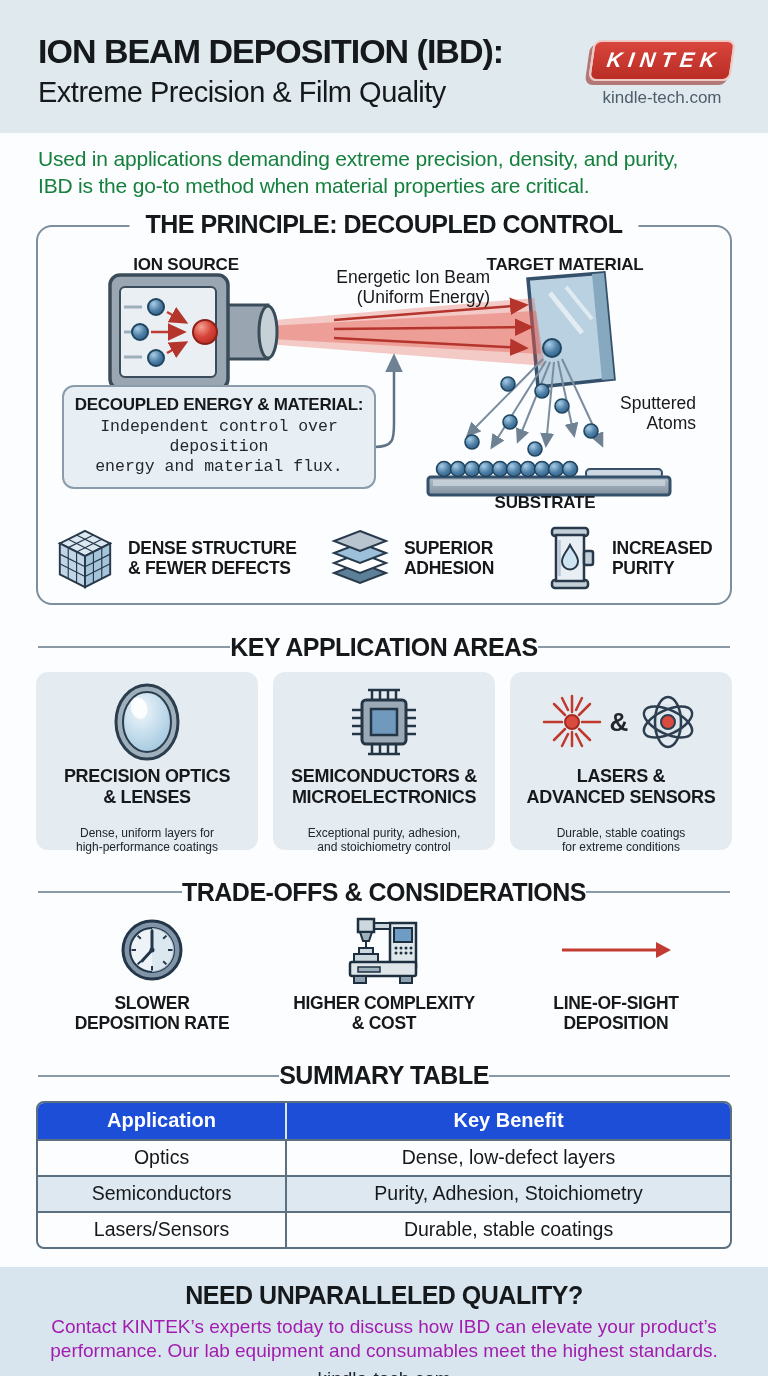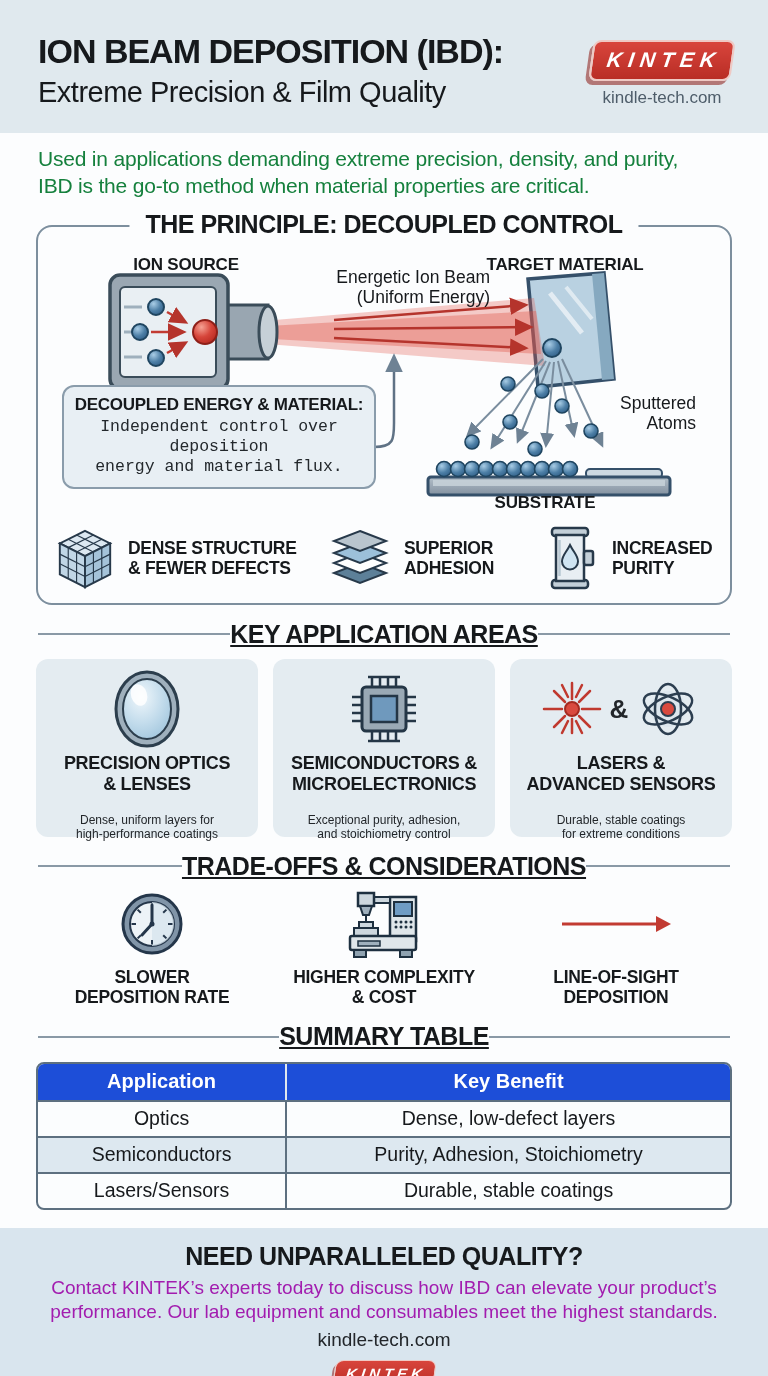--- a/index.html
+++ b/index.html
@@ -40,21 +40,21 @@
     position:absolute;left:24px;top:158px;width:314px;box-sizing:border-box;
     background:#e8eff4;border:2px solid #8a9cab;border-radius:12px;
     padding:8px 8px 9px;text-align:center;
   }
   .callout-title{font-size:17px;font-weight:800;letter-spacing:-0.3px;}
   .callout-body{font-size:16.5px;line-height:1.22;margin-top:2px;color:#23282c;font-family:Liberation Mono, monospace;}
   .benefit{position:absolute;top:296px;display:flex;align-items:center;gap:12px;height:70px;}
   .benefit-label{font-size:17.5px;font-weight:800;line-height:1.16;letter-spacing:-0.3px;}
 
   
-  .sec{display:flex;align-items:center;margin:14px 38px 0;height:30px;text-decoration:underline;}
+  .sec{display:flex;align-items:center;margin:27px 38px 0;height:30px;}
   .sec .ln{flex:1;height:2px;background:#8a99a6;}
   .sec h2{margin:0;font-size:25px;font-weight:800;letter-spacing:-0.5px;white-space:nowrap;}
 
   
   .cards{display:flex;gap:15px;margin:10px 36px 0;}
   .card{
     flex:1;background:#e4ecf1;border-radius:12px;box-sizing:border-box;
     height:178px;padding:10px 6px 8px;text-align:center;
   }
   .card-icon{height:80px;display:flex;align-items:center;justify-content:center;gap:8px;}

